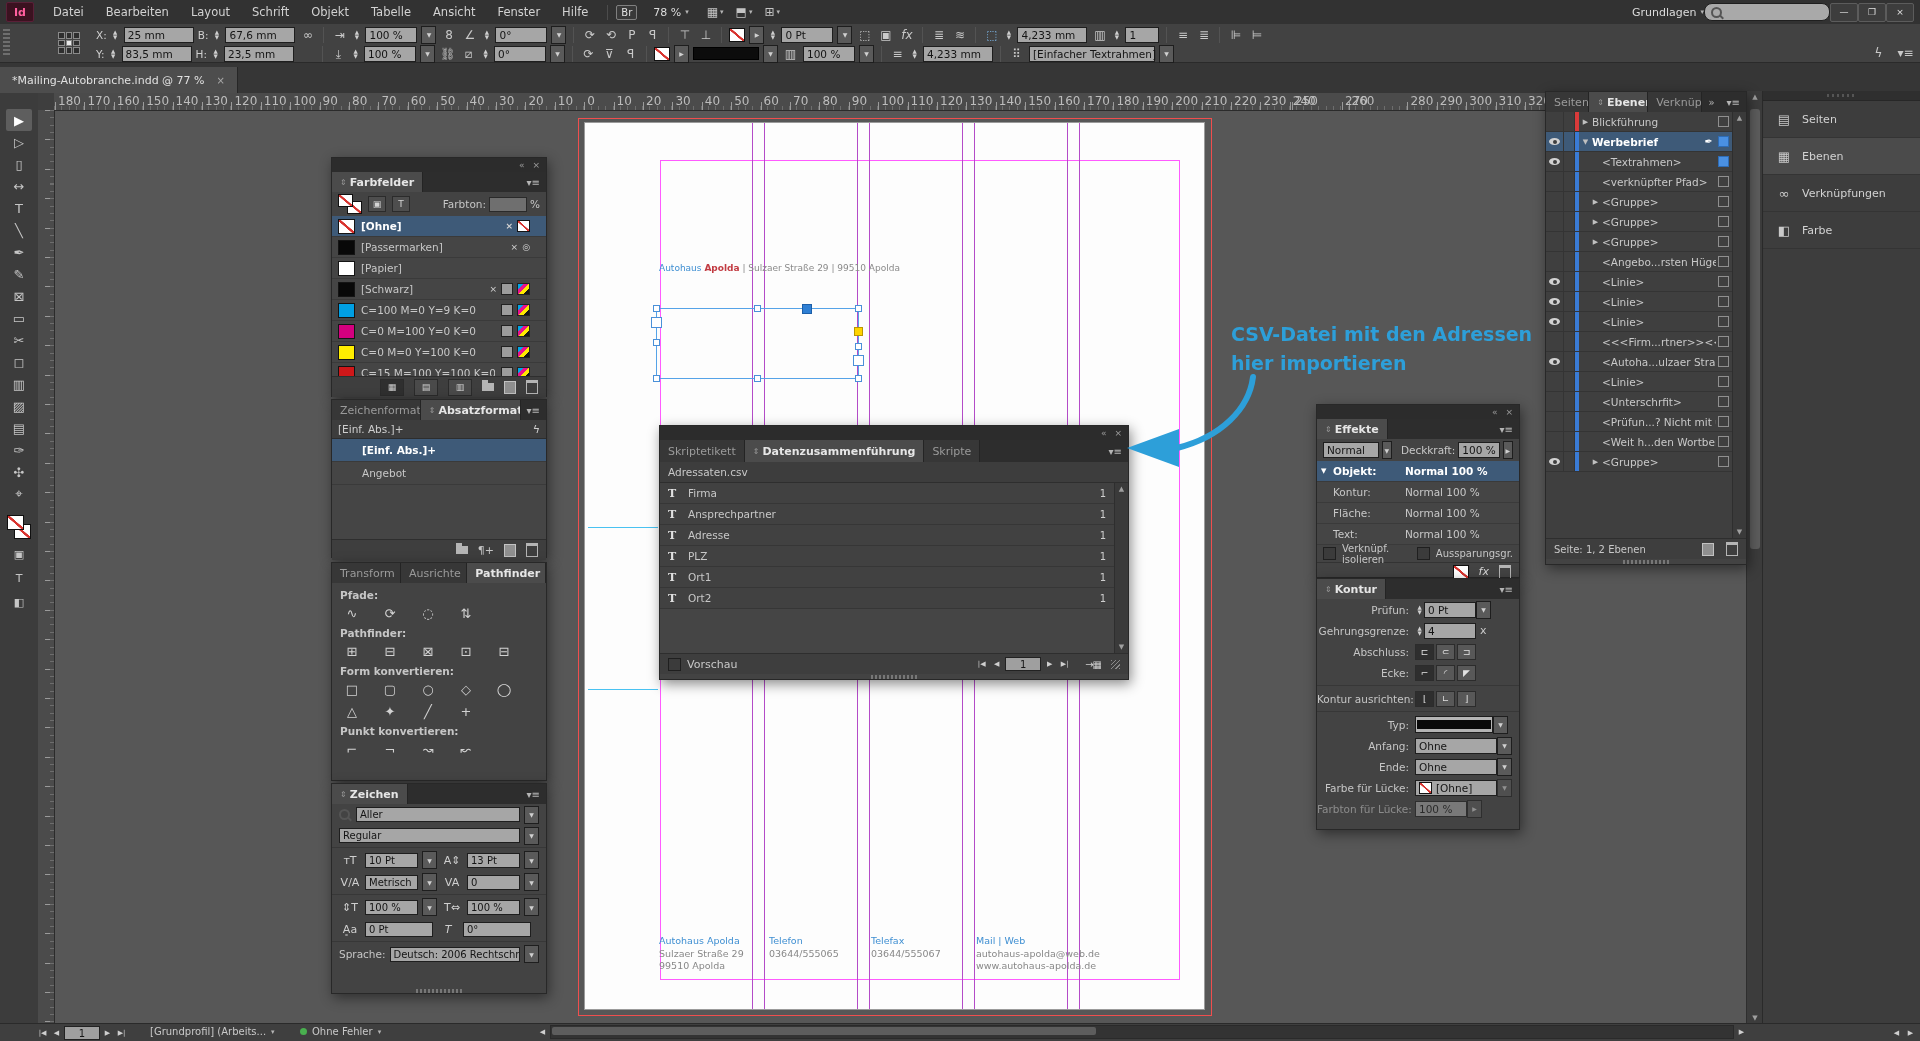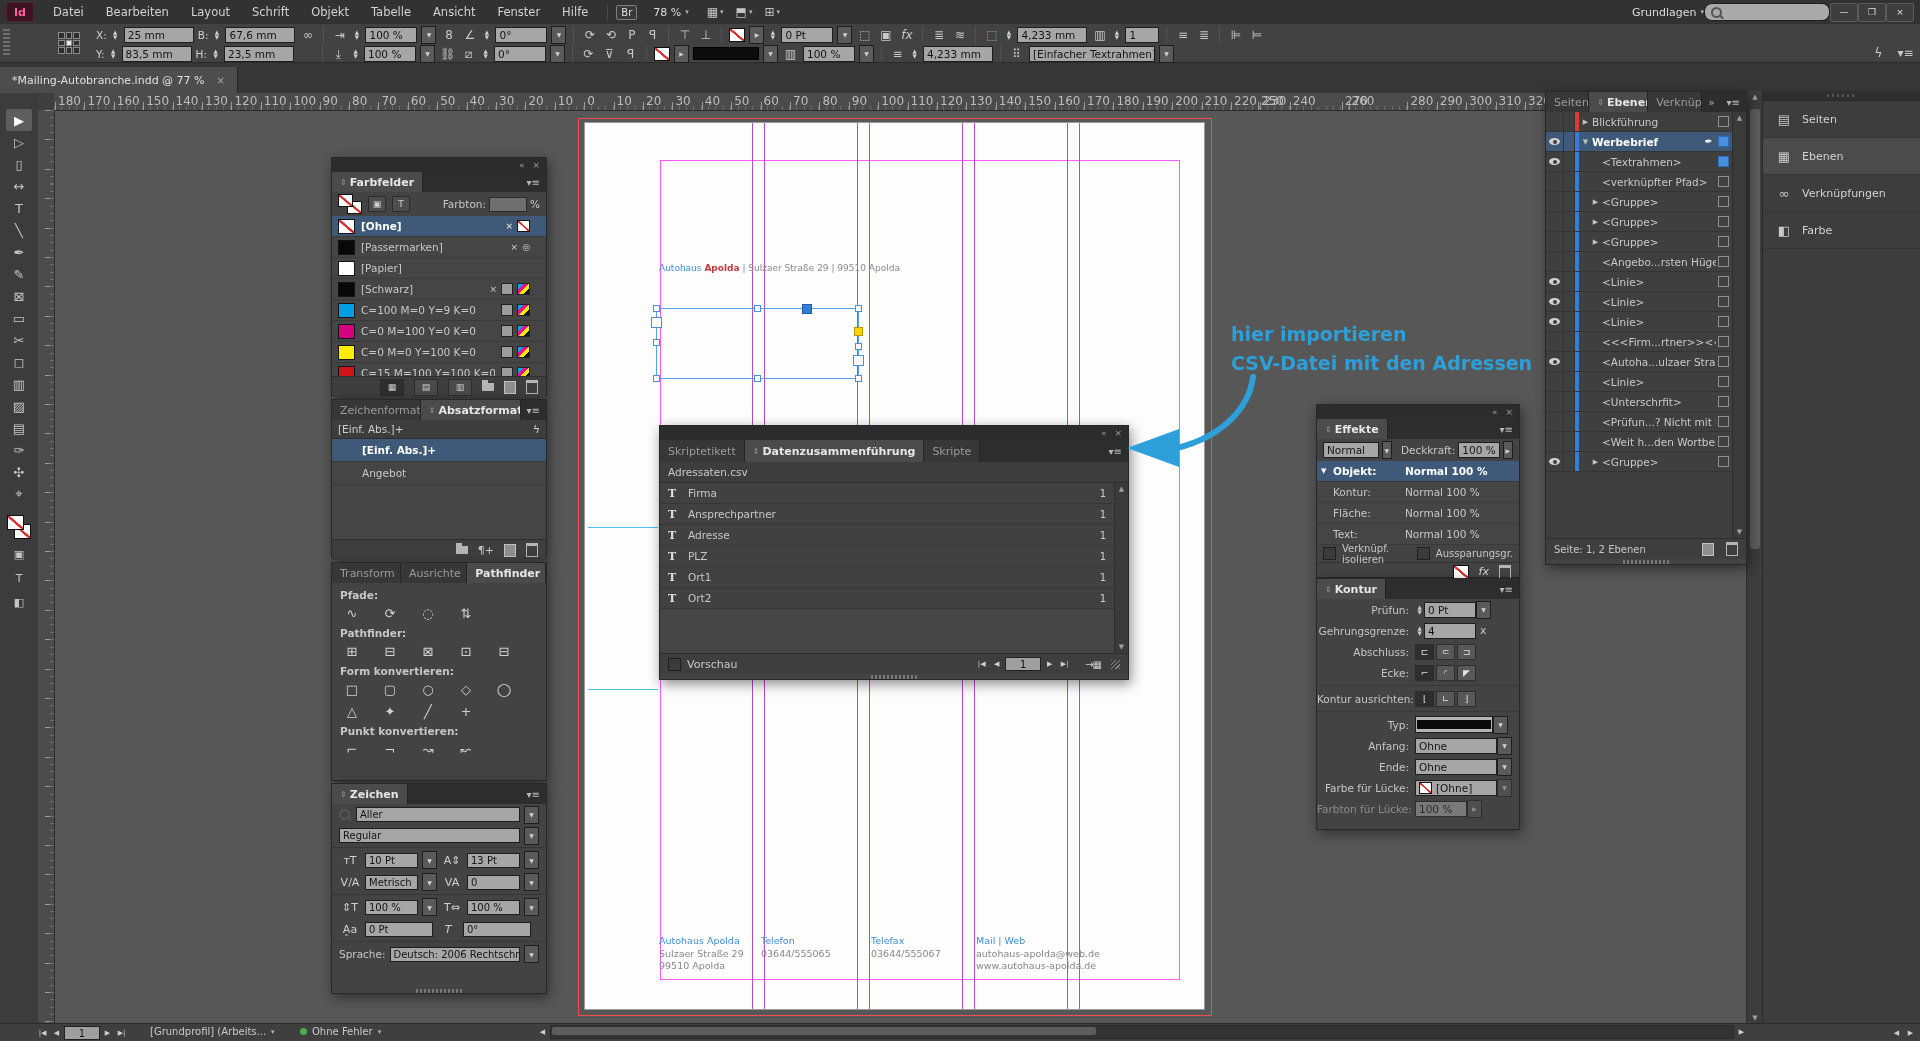--- a/index.html
+++ b/index.html
@@ -482,21 +482,21 @@
       <span class="hr-label" style="left: 971.2px;">150</span>
       <span class="hr-label" style="left: 1000.6px;">160</span>
       <span class="hr-label" style="left: 1030px;">170</span>
       <span class="hr-label" style="left: 1059.4px;">180</span>
       <span class="hr-label" style="left: 1088.8px;">190</span>
       <span class="hr-label" style="left: 1118.2px;">200</span>
       <span class="hr-label" style="left: 1147.6px;">210</span>
       <span class="hr-label" style="left: 1177px;">220</span>
       <span class="hr-label" style="left: 1206.4px;">230</span>
       <span class="hr-label" style="left: 1235.8px;">240</span>
-      <span class="hr-label" style="left: 1204px; text-align: center;">250</span>
+      <span class="hr-label" style="left: 1238px; text-align: center;">250</span>
       <span class="hr-label" style="left: 1294.6px;">260</span>
       <span class="hr-label" style="left: 1288px;">270</span>
       <span class="hr-label" style="left: 1353.4px;">280</span>
       <span class="hr-label" style="left: 1382.8px;">290</span>
       <span class="hr-label" style="left: 1412.2px;">300</span>
       <span class="hr-label" style="left: 1441.6px;">310</span>
       <span class="hr-label" style="left: 1471px;">320</span>
     </div>
   <div id="v-ruler"></div>
 
@@ -532,21 +532,21 @@
         <span class="handle" style="left:-4px;bottom:-4px;"></span>
         <span class="handle" style="left:97px;bottom:-4px;"></span>
         <span class="handle" style="right:-4px;bottom:-4px;"></span>
       </div>
       <div id="pg-footer">
           <div class="fcol" style="left: 0px;">
             <div class="fcol-t">Autohaus Apolda</div>
             <div class="fcol-l">Sulzaer Straße 29</div>
             <div class="fcol-l">99510 Apolda</div>
           </div>
-          <div class="fcol" style="left: 102px;">
+          <div class="fcol" style="left: 110px;">
             <div class="fcol-t">Telefon</div>
             <div class="fcol-l">03644/555065</div>
           </div>
           <div class="fcol" style="left: 212px;">
             <div class="fcol-t">Telefax</div>
             <div class="fcol-l">03644/555067</div>
           </div>
           <div class="fcol" style="left: 317px;">
             <div class="fcol-t">Mail | Web</div>
             <div class="fcol-l">autohaus-apolda@web.de</div>
@@ -1228,22 +1228,22 @@
           <span>Verknüpfungen</span>
         </div>
         <div class="dock-btn">
           <span class="dicon">◧</span>
           <span>Farbe</span>
         </div>
       </div>
   </div>
 
   <div id="anno" style="color: rgb(45, 159, 217);">
+    <div>CSV-Datei mit den Adressen</div>
     <div>hier importieren</div>
-    <div>CSV-Datei mit den Adressen</div>
   </div>
   <svg id="anno-arrow" width="170" height="100" viewBox="0 0 170 100">
     <path d="M148,4 C144,36 116,64 72,75" fill="none" stroke="#2D9FD9" stroke-width="6" stroke-linecap="round"></path>
     <polygon points="74,56 74,94 22,75" fill="#2D9FD9"></polygon>
   </svg>
 
   <div id="statusbar">
     <span id="sb-nav">
         <span class="nv">|◀</span>
         <span class="nv">◀</span>

